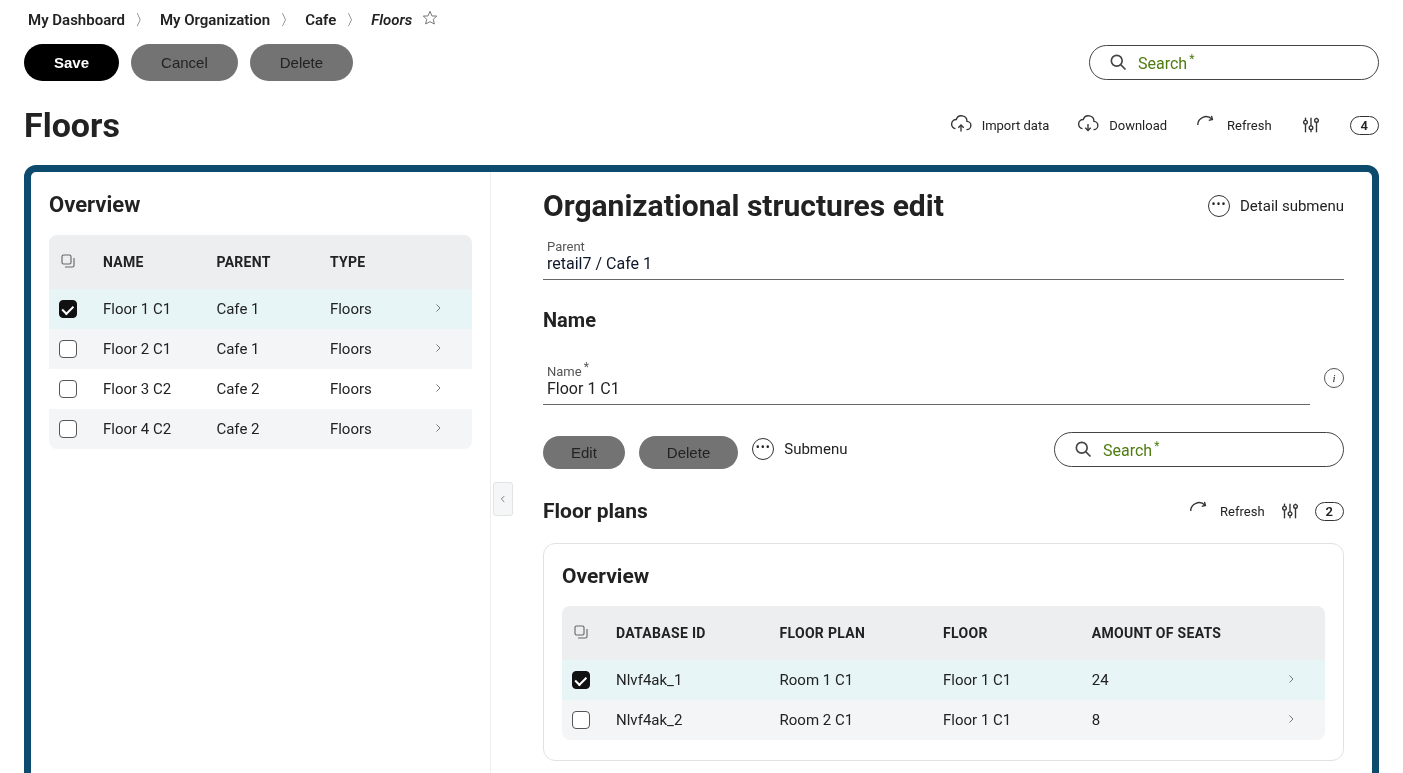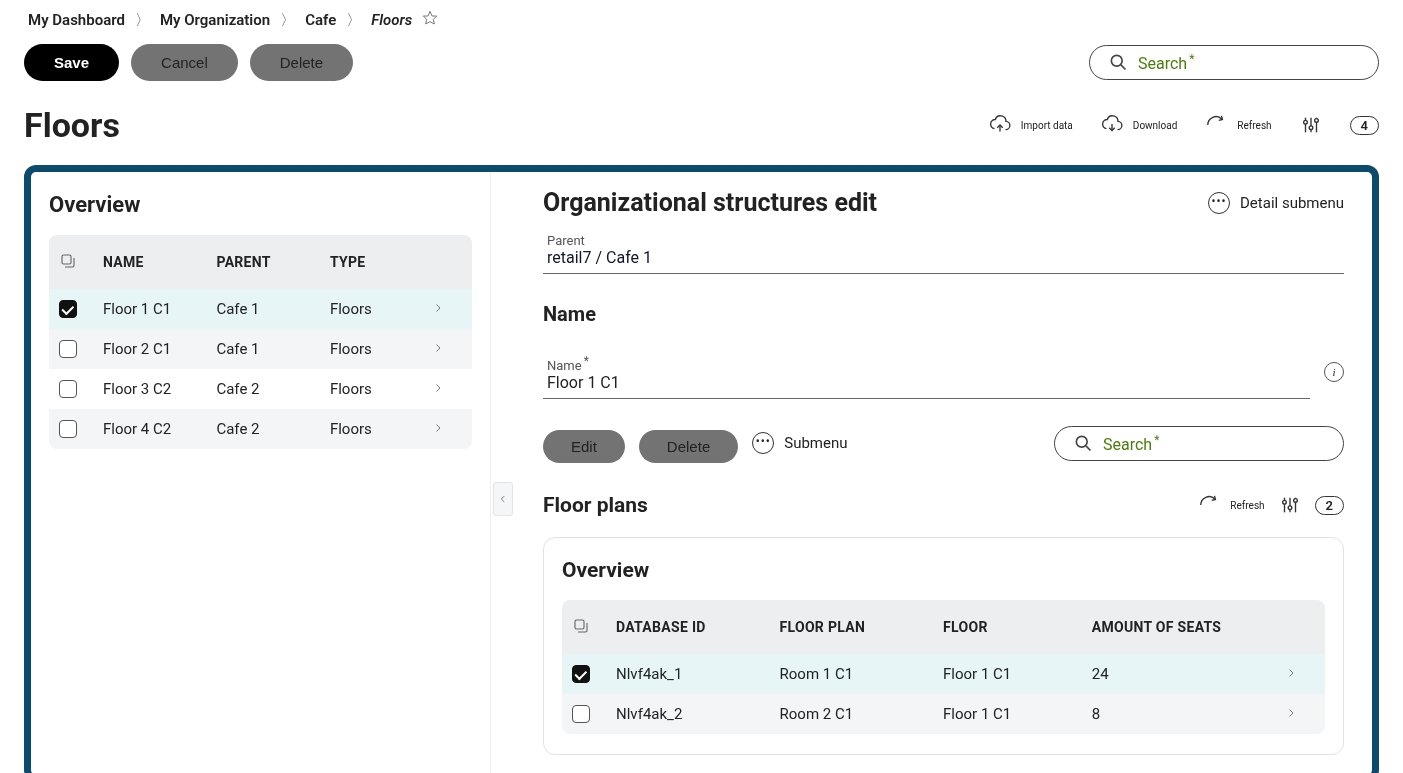--- a/index.html
+++ b/index.html
@@ -50,21 +50,21 @@
   }
   .search-wrap svg {width:20px;height:20px; stroke:#444; fill:none; stroke-width:2;}
   .search-label { font-size:16px; color:#4d7c0f;}
   .search-star { font-size:12px; vertical-align:super; margin-left:2px;}
   .title-row {
     display:flex; align-items:center; justify-content:space-between;
     padding: 24px 14px 10px 14px;
   }
   .page-title { font-size:34px; font-weight:700; }
   .page-actions { display:flex; align-items:center; gap:28px;}
-  .icon-action { display:flex; align-items:center; gap:10px; font-size:10px; cursor:pointer;}
+  .icon-action { display:flex; align-items:center; gap:10px; font-size:13px; cursor:pointer;}
   .icon-action svg {width:22px;height:22px; stroke:#333; fill:none; stroke-width:1.5;}
   .badge {
     border:1px solid #333; border-radius:10px;
     padding:1px 10px; font-size:13px; font-weight:600;
   }
   .main {
     display:flex;
     border:7px solid #0c4a6e;
     border-radius:12px;
     margin: 10px 14px 0 14px;
@@ -283,21 +283,21 @@
   </div>
 
   <div class="collapse-handle">
     <svg viewBox="0 0 24 24">
         <polyline points="15 5 8 12 15 19"></polyline>
       </svg>
   </div>
 
   <div class="right-pane">
     <div class="detail-header">
-      <div class="section-title" style="font-size:25px">Organizational structures edit</div>
+      <div class="section-title" style="font-size:30px">Organizational structures edit</div>
       <div class="detail-submenu">
         <span class="more-circle">
             <span>•••</span>
           </span>
         <span>Detail submenu</span>
       </div>
     </div>
 
     <div class="field">
       <div class="label">Parent</div>

